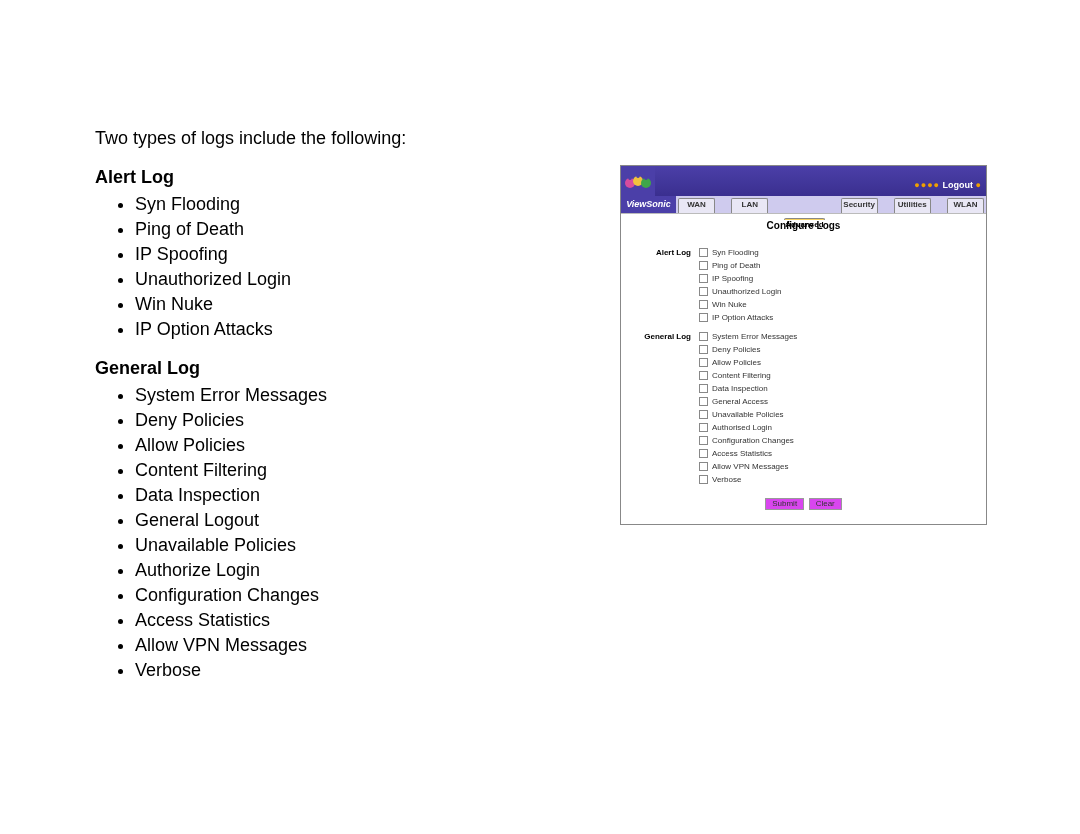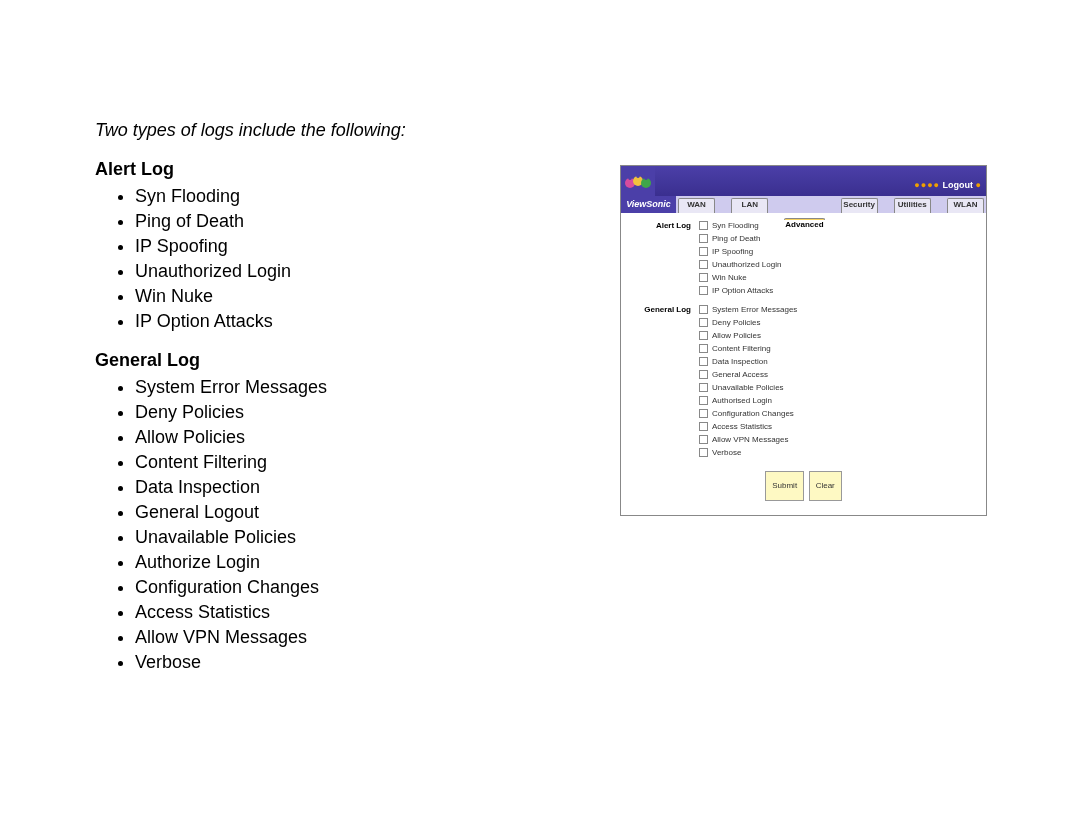--- a/index.html
+++ b/index.html
@@ -17,22 +17,21 @@
     padding: 120px 95px 0 95px;
     position: relative;
     height: 714px;
     box-sizing: border-box;
   }
   .left-col {
     width: 480px;
     float: left;
   }
   .intro {
-    margin: 0 0 18px 0;
-    font-style: italic;
+    margin: 8px 0 18px 0;
   }
   .section-heading {
     font-weight: bold;
     margin: 10px 0 6px 0;
   }
   ul.bullets {
     margin: 0 0 18px 0;
     padding-left: 40px;
     list-style-type: disc;
   }
@@ -165,23 +164,23 @@
     font-size: 8px;
     color: #333;
   }
   .btns {
     text-align: center;
     padding-top: 6px;
   }
   .btns .btn {
     display: inline-block;
     font-size: 8px;
-    padding: 9px 6px;
+    padding: 0 6px;
     border: 1px solid #999;
-    background: #fef9c3;
+    background: #d946ef;
     margin: 0 1px;
     color: #333;
   }
   .footer {
     position: absolute;
     left: 95px;
     right: 95px;
     bottom: 90px;
     font-size: 15px;
     display: flex;
@@ -247,20 +246,21 @@
         <div class="brand">ViewSonic</div>
         <div class="tabs">
           <div class="tab">WAN</div>
           <div class="tab">LAN</div>
           <div class="tab active">Advanced</div>
           <div class="tab">Security</div>
           <div class="tab">Utilities</div>
           <div class="tab">WLAN</div>
         </div>
       </div>
+      <div class="panel-title">Configure Logs</div>
       <div class="form-area">
 
         <div class="form-section">
           <div class="lbl">Alert Log</div>
           <div class="opts">
             <div class="opt-row">
                 <span class="cb"></span>
                 <span class="txt">Syn Flooding</span>
               </div>
             <div class="opt-row">

